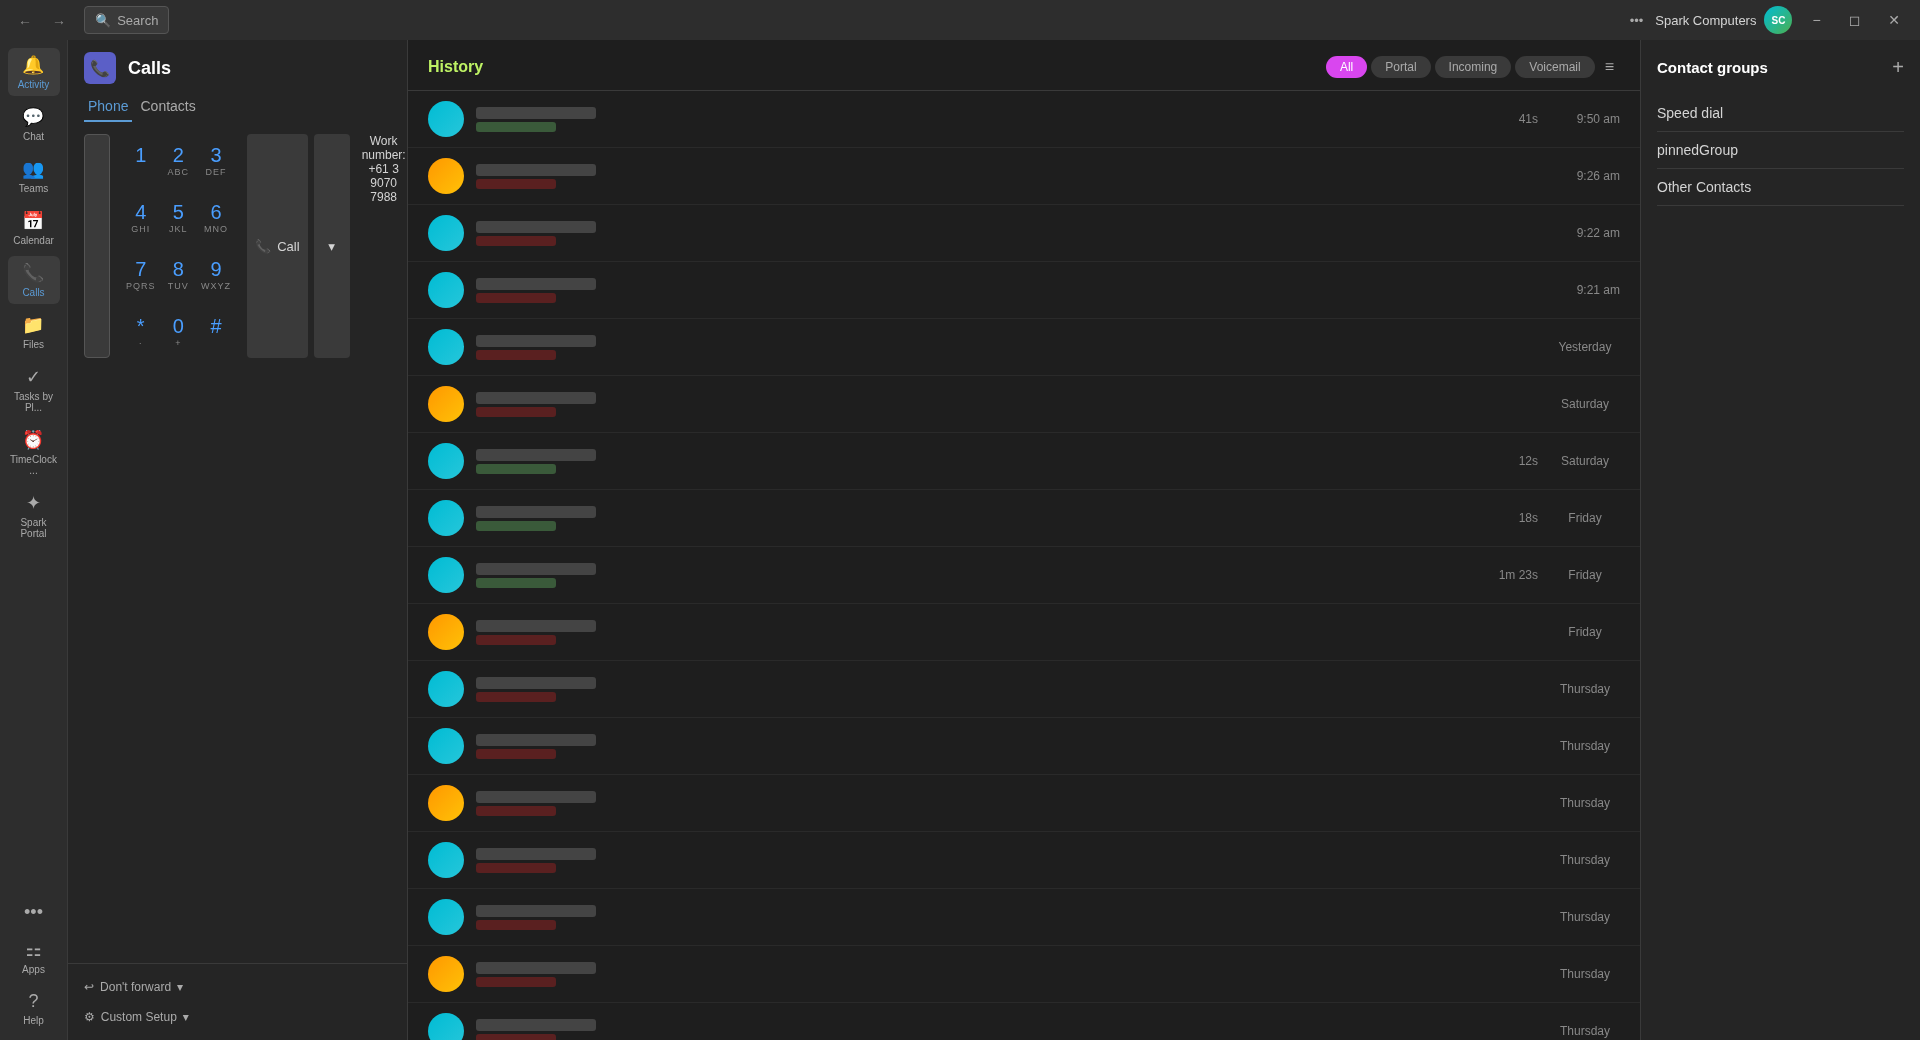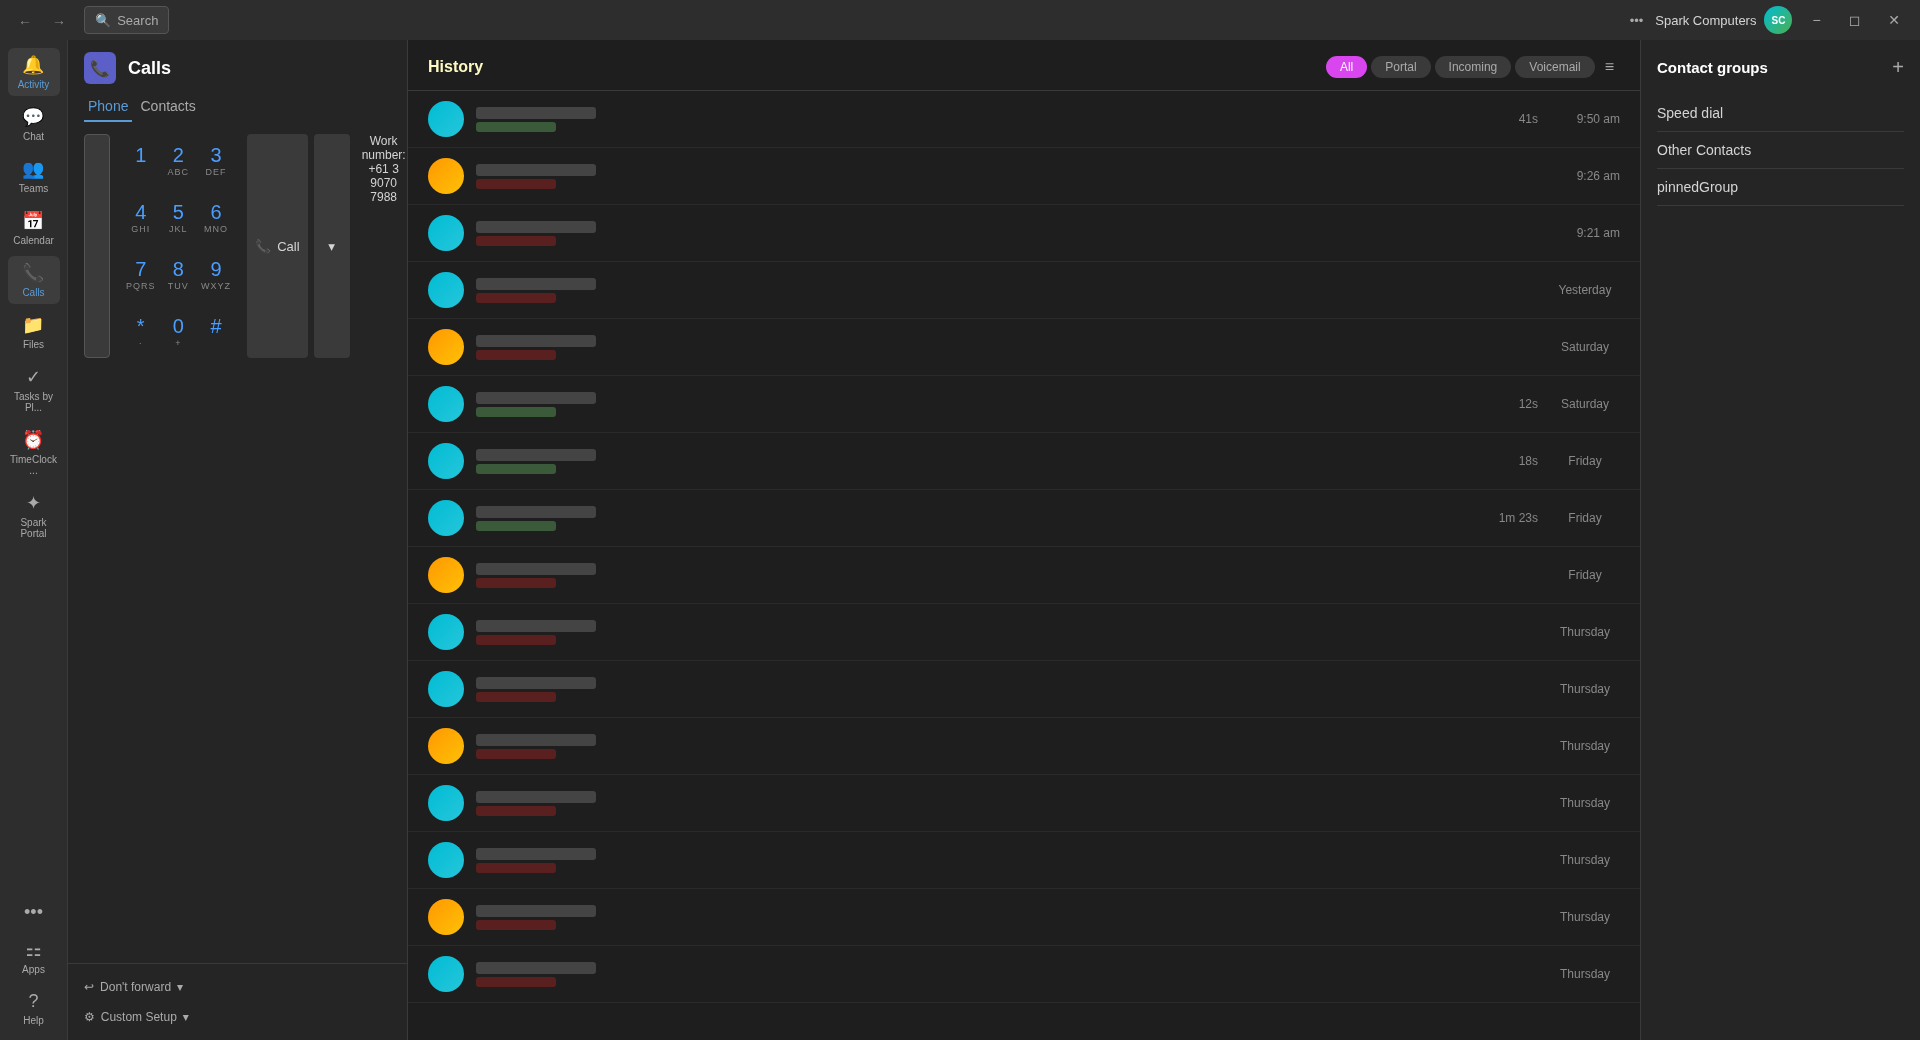--- a/index.html
+++ b/index.html
@@ -189,21 +189,21 @@
       overflow: hidden;
     }
     .history-header {
       padding: 16px 20px 12px;
       display: flex;
       align-items: center;
       gap: 12px;
       border-bottom: 1px solid #3a3a3a;
       flex-shrink: 0;
     }
-    .history-title { font-size: 16px; font-weight: 600; color: #fef9c3; }
+    .history-title { font-size: 16px; font-weight: 600; color: #bef264; }
     .filter-group { display: flex; gap: 4px; margin-left: auto; align-items: center; }
     .filter-btn {
       background: #3a3a3a; border: none; border-radius: 16px;
       color: #aaa; padding: 4px 14px; cursor: pointer; font-size: 12px;
     }
     .filter-btn.active { background: #d946ef; color: #fff; }
     .filter-icon { color: #aaa; cursor: pointer; font-size: 16px; padding: 0 6px; }
 
     
     .history-list {
@@ -469,20 +469,29 @@
       <div class="history-row">
         <div class="history-avatar orange"></div>
         <div class="history-info">
           <span class="history-name"></span>
           <span class="history-sub"></span>
         </div>
         <span class="history-duration"></span>
         <span class="history-time">9:26 am</span>
       </div>
 
+      <div class="history-row">
+        <div class="history-avatar"></div>
+        <div class="history-info">
+          <span class="history-name"></span>
+          <span class="history-sub"></span>
+        </div>
+        <span class="history-duration"></span>
+        <span class="history-time">9:22 am</span>
+      </div>
 
       <div class="history-row">
         <div class="history-avatar"></div>
         <div class="history-info">
           <span class="history-name"></span>
           <span class="history-sub"></span>
         </div>
         <span class="history-duration"></span>
         <span class="history-time">9:21 am</span>
       </div>
@@ -613,17 +622,17 @@
 
     </div>
   </div>
 
   <div class="right-panel">
     <div class="contact-groups-header">
       <span class="contact-groups-title">Contact groups</span>
       <button class="add-btn">+</button>
     </div>
     <div class="contact-group-item">Speed dial</div>
+    <div class="contact-group-item">pinnedGroup</div>
     <div class="contact-group-item">Other Contacts</div>
-    <div class="contact-group-item">pinnedGroup</div>
   </div>
 
 </div>
 
 </body></html>

